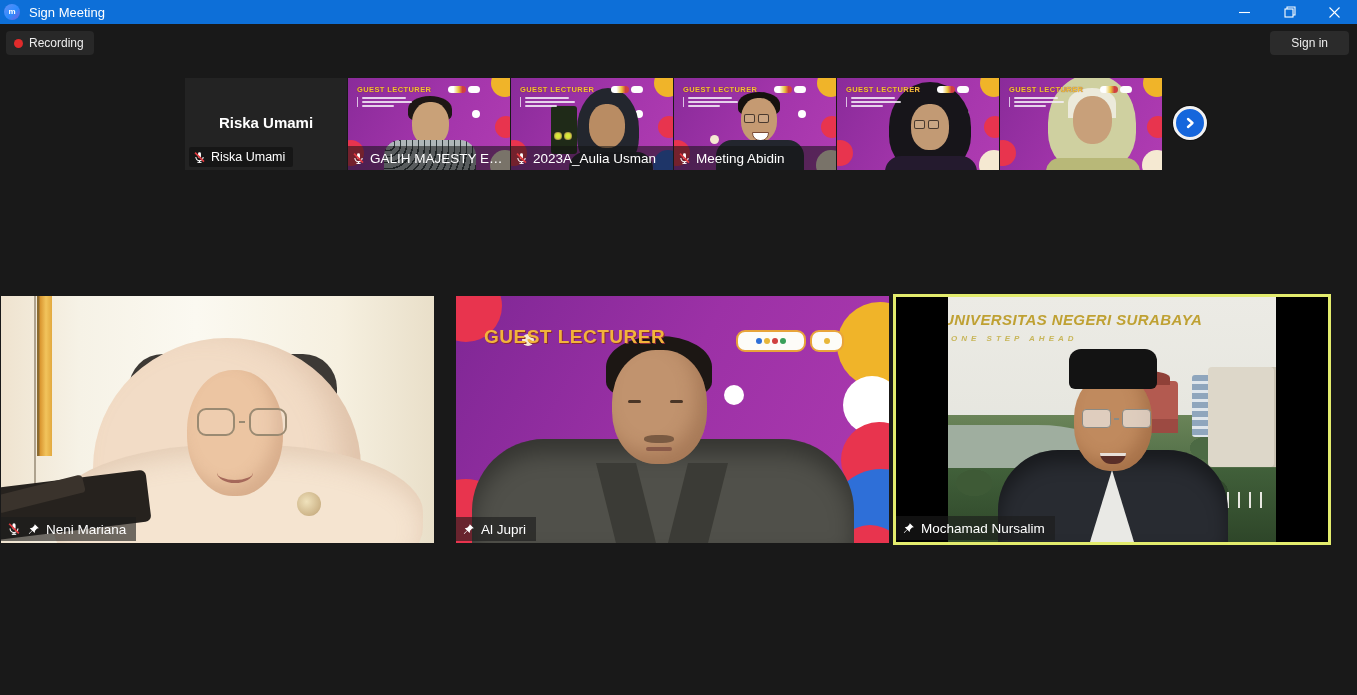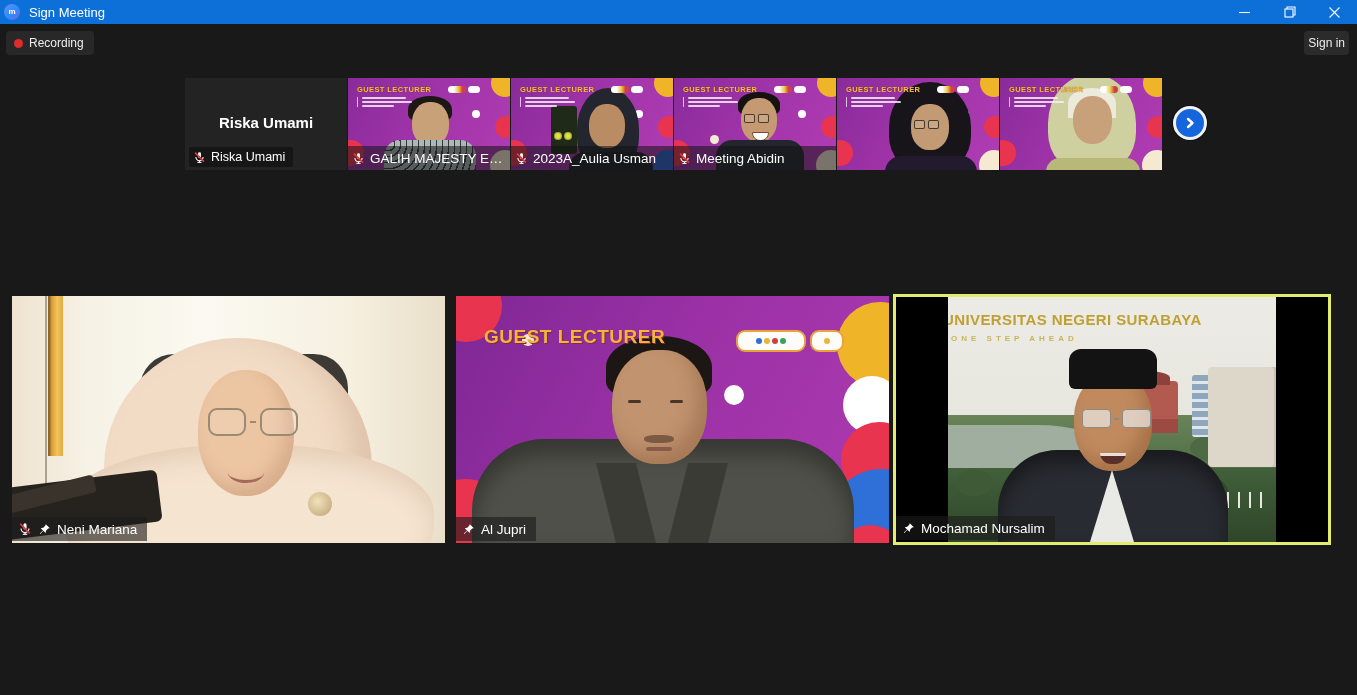--- a/index.html
+++ b/index.html
@@ -16,21 +16,21 @@
   .wintitle{font-size:13px;color:#fff;margin-left:9px;}
   .winctrls{margin-left:auto;display:flex;height:100%;}
   .wbtn{width:45px;height:100%;display:flex;align-items:center;justify-content:center;cursor:default;}
   .wbtn svg{display:block;}
 
   
   .chip{position:absolute;top:31px;height:24px;display:flex;align-items:center;
         background:#282828;border-radius:4px;font-size:12px;color:#ededed;}
   .chip-rec{left:6px;padding:0 10px 0 8px;gap:6px;}
   .recdot{width:9px;height:9px;border-radius:50%;background:#e02b2b;}
-  .chip-signin{right:8px;padding:0 4px;background:#2b2b2b;}
+  .chip-signin{right:8px;padding:0 21px;background:#2b2b2b;}
 
   
   .filmstrip{position:absolute;left:185px;top:78px;display:flex;gap:1px;}
   .thumb{position:relative;width:162px;height:92px;overflow:hidden;background:#232323;flex:none;}
   .thumb.video{background:linear-gradient(118deg,#8a2b9a 0%,#a335ab 55%,#b03cb2 100%);}
   .t-namestrip{position:absolute;left:0;right:0;bottom:0;height:24px;
                background:rgba(18,18,18,0.55);display:flex;align-items:center;
                padding-left:4px;gap:5px;z-index:6;}
   .t-namestrip .nm{font-size:13.5px;color:#fff;white-space:nowrap;overflow:hidden;text-overflow:ellipsis;}
   .t-center-name{position:absolute;left:0;right:0;top:36px;text-align:center;
@@ -68,21 +68,21 @@
               background:rgba(255,255,255,.12);display:block;}
 
   
   .main-tile{position:absolute;top:296px;height:247px;overflow:hidden;background:#111;}
   .m-label{position:absolute;left:0;bottom:2px;height:24px;z-index:20;
            background:rgba(28,28,28,0.62);display:flex;align-items:center;
            padding:0 10px 0 6px;gap:6px;}
   .m-label .nm{font-size:13.5px;color:#fff;}
 
   
-  .tile-neni{left:12px;width:433px;background:linear-gradient(90deg,#efe3cf 0%,#f6f2e6 18%,#fbf9f1 45%,#f6f0e0 78%,#e9dfc9 100%);}
+  .tile-neni{left:1px;width:433px;background:linear-gradient(90deg,#efe3cf 0%,#f6f2e6 18%,#fbf9f1 45%,#f6f0e0 78%,#e9dfc9 100%);}
   .neni-strip{position:absolute;left:36px;top:0;width:15px;height:160px;
               background:linear-gradient(90deg,#8a6a30 0 2px,#d9952f 3px,#f2c45c 9px,#e2a93f 15px);}
   .neni-strip2{position:absolute;left:33px;top:0;width:2px;height:200px;background:rgba(90,75,50,.45);}
   .neni-desk{position:absolute;left:-12px;bottom:12px;width:160px;height:52px;background:#26221e;
              transform:rotate(-7deg);border-radius:6px;}
   .neni-desk2{position:absolute;left:-6px;bottom:40px;width:90px;height:18px;background:#3a332c;
              transform:rotate(-14deg);border-radius:4px;}
   .neni-chair{position:absolute;left:128px;top:58px;width:208px;height:180px;background:#3d3935;border-radius:34px;}
   .neni-hijab{position:absolute;left:92px;top:42px;width:268px;height:260px;border-radius:50% 50% 42% 42%;
               background:#f2dcc6;box-shadow:inset -22px -12px 30px rgba(190,150,120,.35);}
@@ -119,21 +119,21 @@
            border-radius:40%;z-index:3;}
   .jup-mouth{position:absolute;left:190px;top:151px;width:26px;height:4px;background:#8a5a48;
              border-radius:2px;z-index:3;}
   .jup-body{position:absolute;left:16px;bottom:0;width:382px;height:104px;background:#50504a;
             border-radius:72px 72px 0 0;z-index:1;box-shadow:inset 0 14px 22px rgba(0,0,0,.35);}
   .jup-lapel{position:absolute;bottom:0;width:40px;height:80px;background:#3b3b36;z-index:2;}
 
   
   .tile-moch{left:893px;top:294px;width:432px;height:245px;border:3px solid #e3ec6d;background:#000;}
   .moch-video{position:absolute;left:52px;right:52px;top:0;bottom:0;overflow:hidden;
-              background:linear-gradient(#ecebe5 0%,#e6e6df 55%,#dfe0d6 60%);}
+              background:linear-gradient(#ecebe5 0%,#e6e6df 55%,#dfe0d6 60%);font-style:italic;}
   .unesa-title{position:absolute;left:-5px;top:14px;font-size:15px;font-weight:700;color:#bfa133;
                letter-spacing:.4px;white-space:nowrap;z-index:3;}
   .unesa-tag{position:absolute;left:3px;top:37px;font-size:8px;font-weight:700;color:#c8b65a;
              letter-spacing:4px;white-space:nowrap;z-index:3;}
   .treeline{position:absolute;left:0;right:0;top:118px;height:60px;z-index:1;
             background:radial-gradient(24px 16px at 10% 40%,#5d7a4f 60%,transparent 61%),
                        radial-gradient(30px 18px at 30% 55%,#52714a 60%,transparent 61%),
                        radial-gradient(26px 16px at 55% 45%,#5d7a4f 60%,transparent 61%),
                        radial-gradient(34px 20px at 80% 55%,#4c6a44 60%,transparent 61%),
                        linear-gradient(#6a8458 0%,#4c6a44 100%);}

